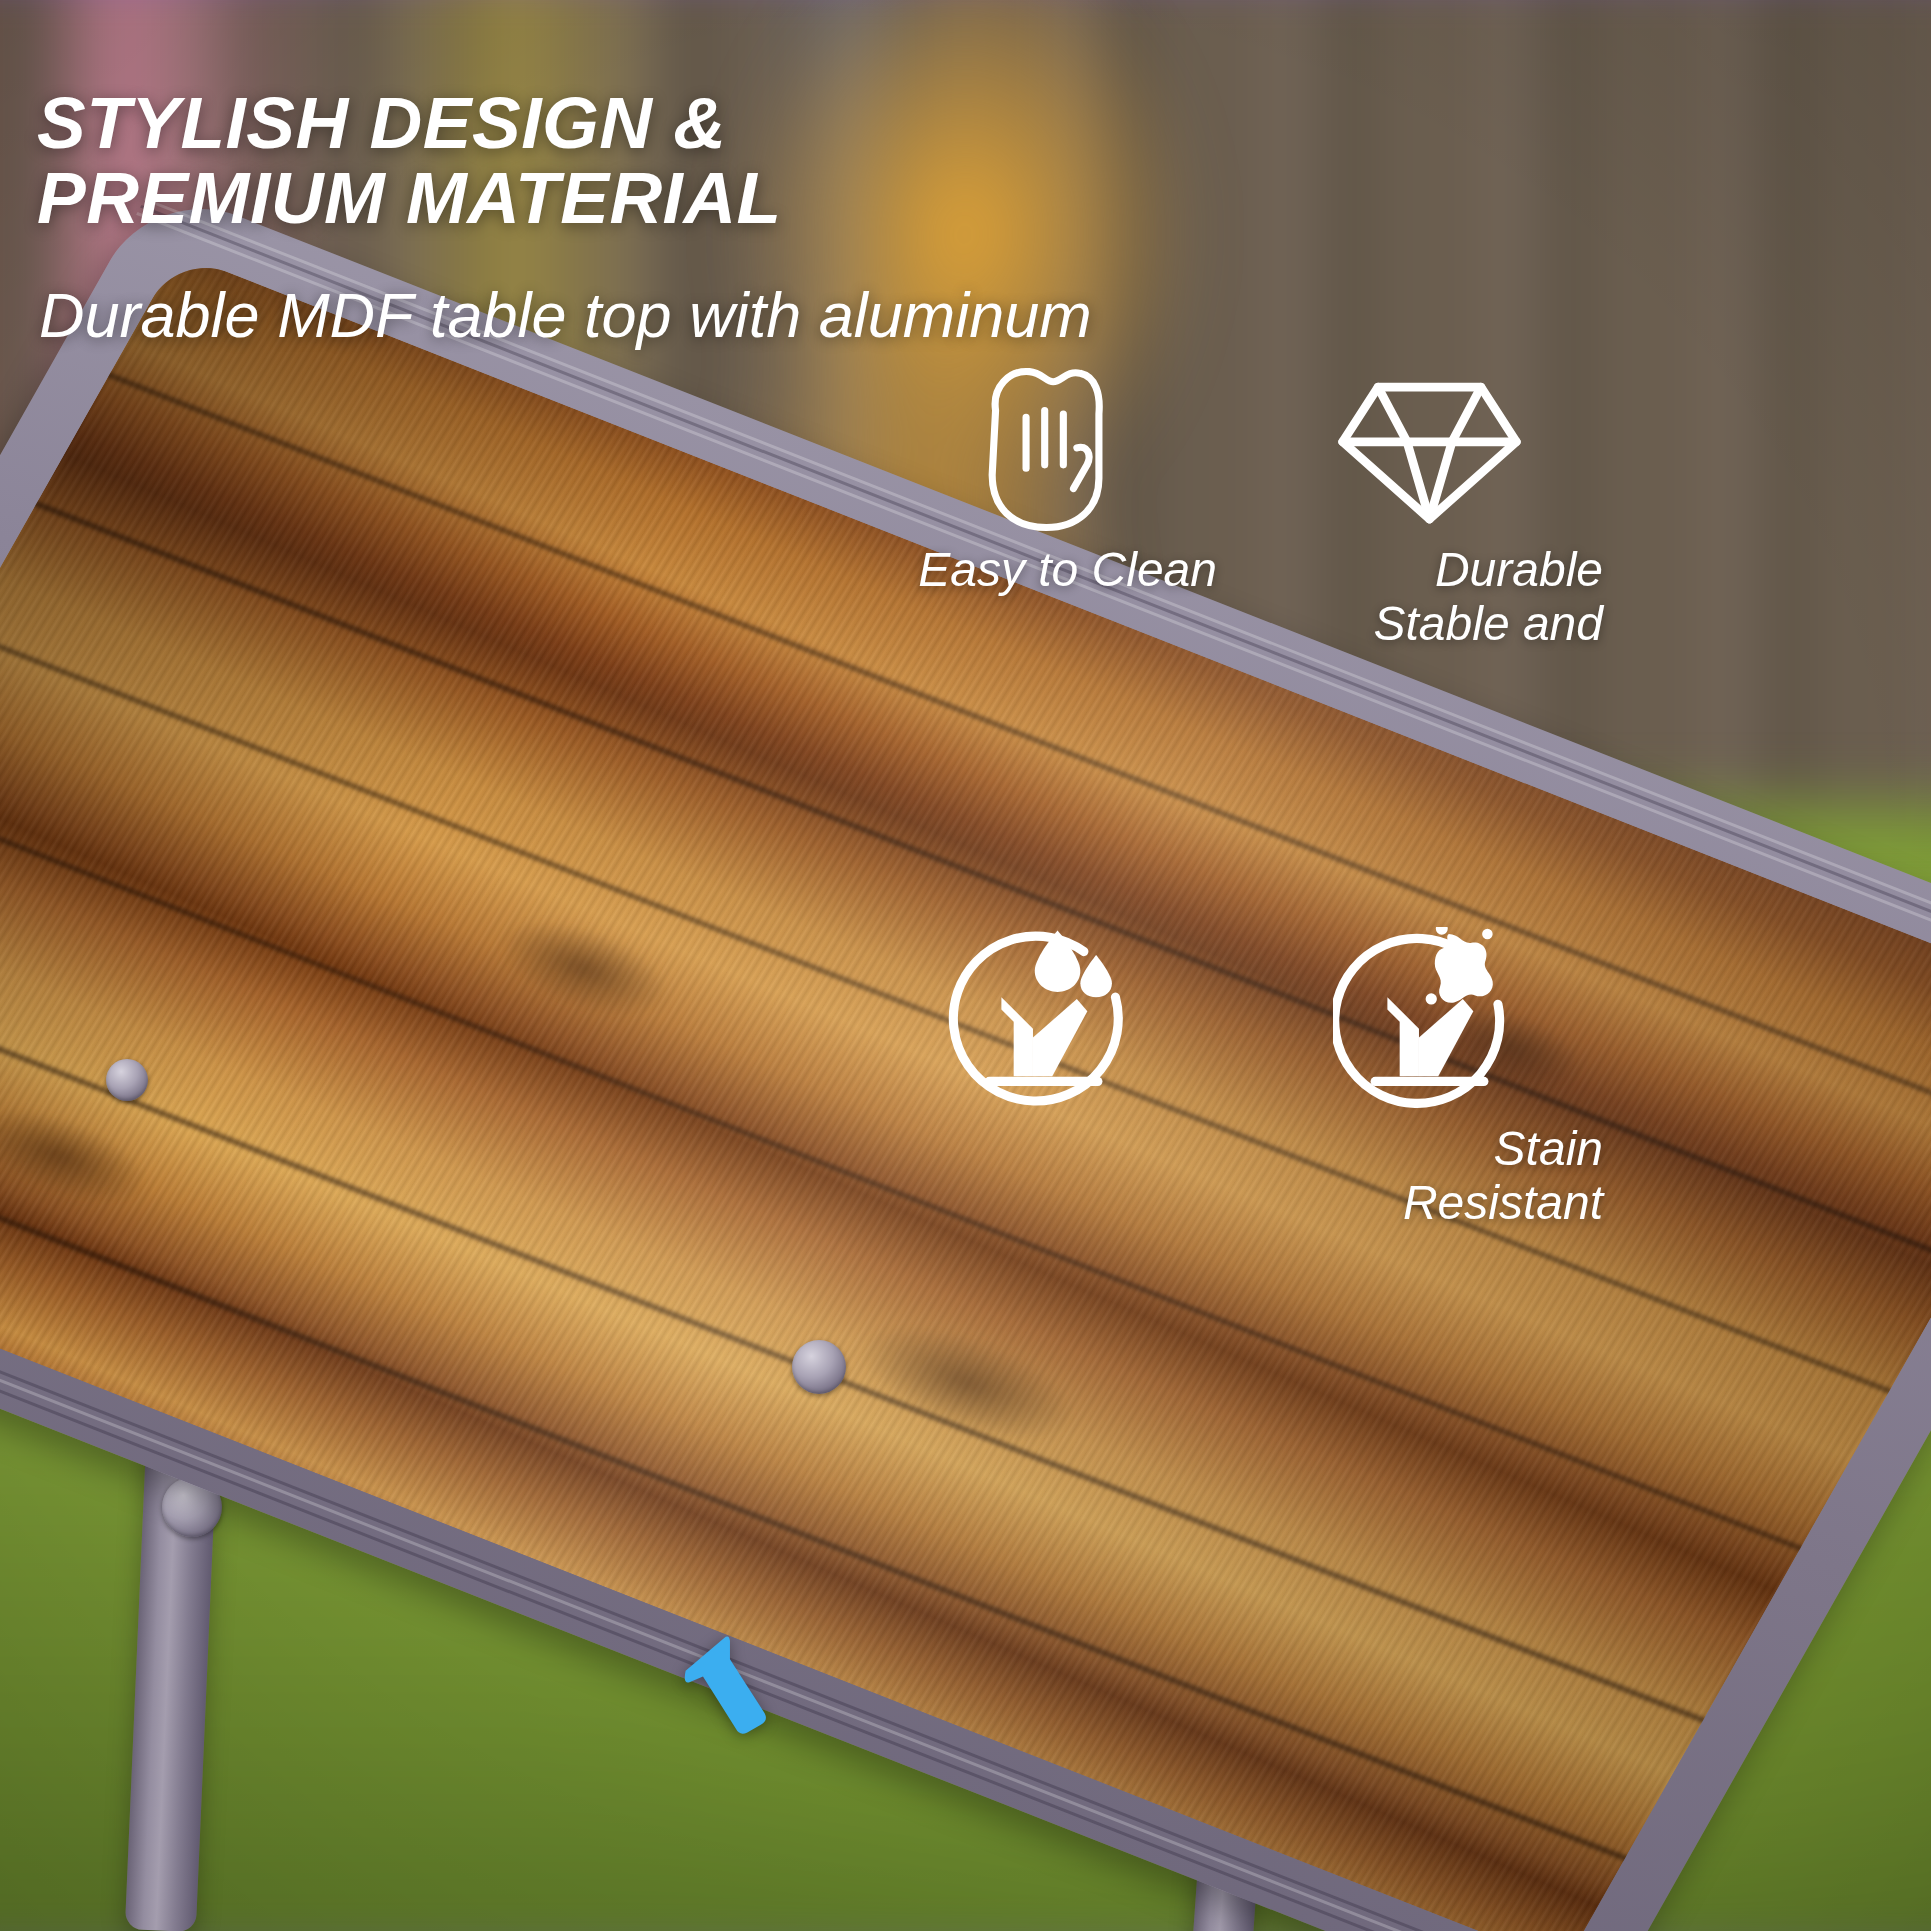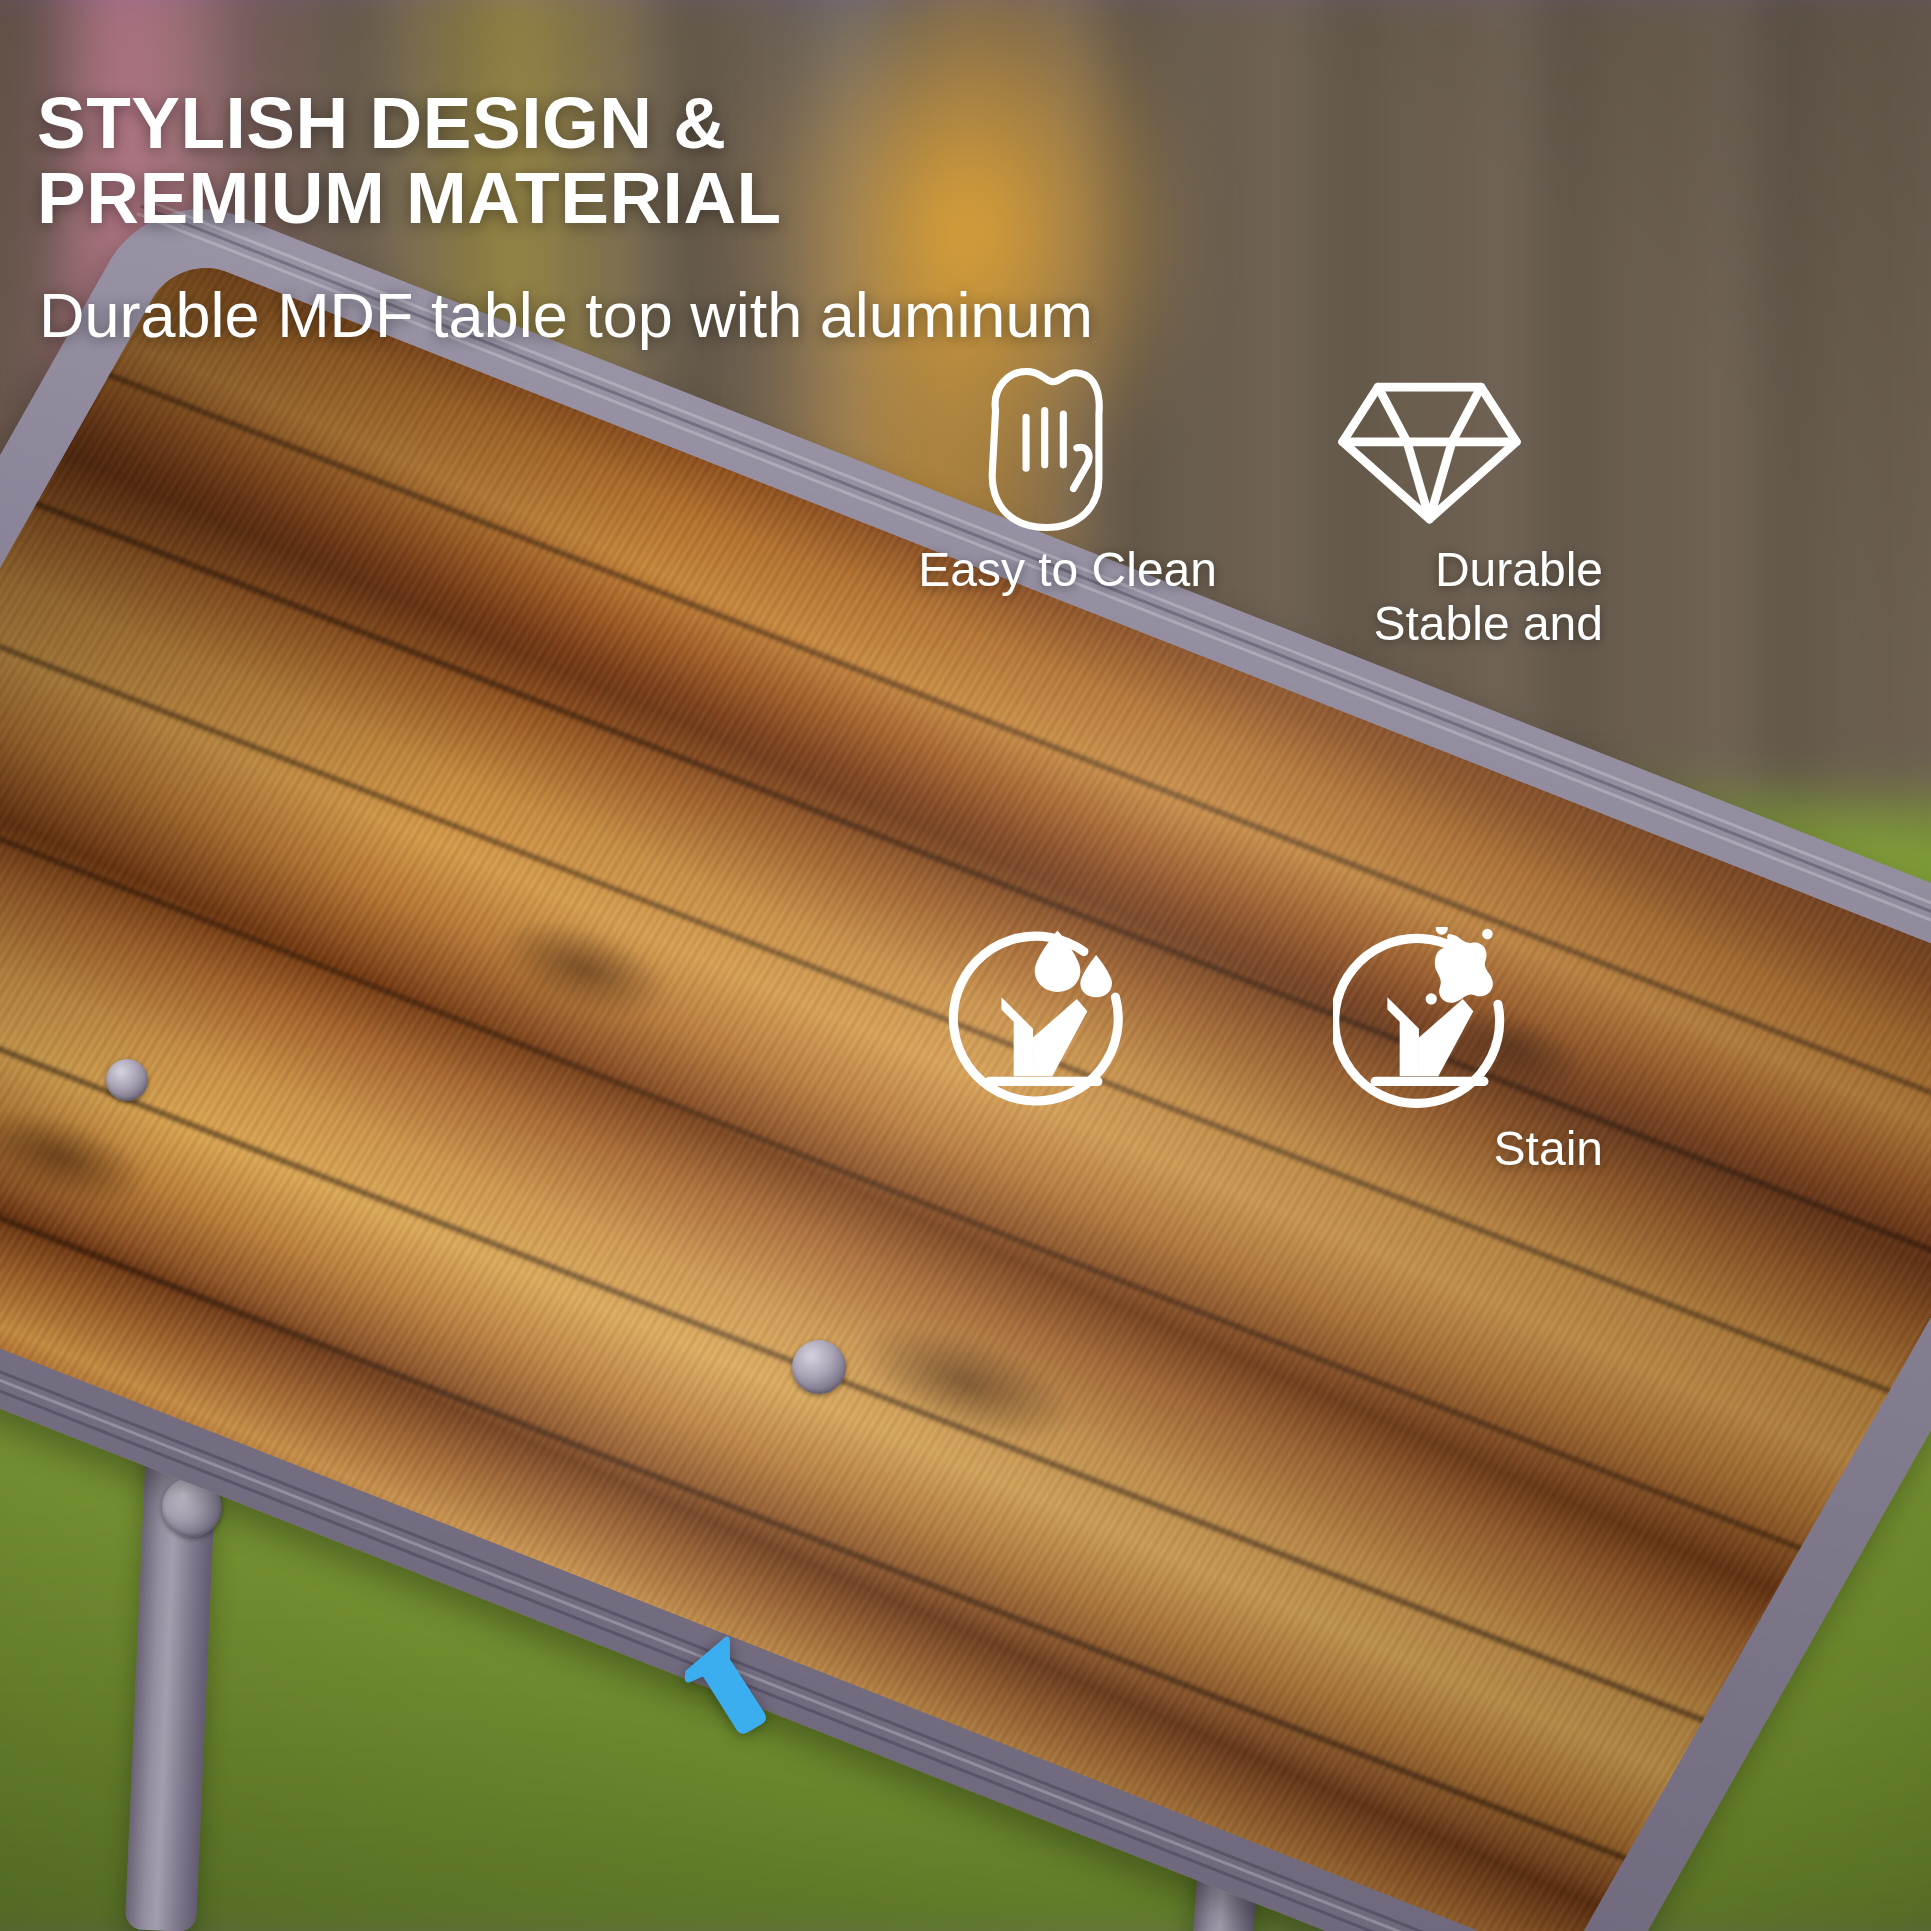--- a/index.html
+++ b/index.html
@@ -4,20 +4,21 @@
 <title>Product Feature Banner</title>
 <style>
   html,body{margin:0;padding:0;background:#000;}
   body{font-family:"Liberation Sans", sans-serif;}
 
   #stage{
     position:relative;
     width:1931px;height:1931px;
     overflow:hidden;
     background:#8b5cf6;
+    font-style:italic;
   }
 
   
   .bg-layer{position:absolute;inset:0;}
 
   
   .bg-fence{
     height:47%;
     background:
       linear-gradient(90deg,
@@ -310,20 +311,21 @@
                  C92 37 86 41 81 39 C76 37 74 42 69 43 C63 44 59 39 61 34
                  C63 29 58 26 58 21 C58 15 61 11 66 12 C66 9 64 5 66 4 Z" fill="#ffffff"></path>
         <circle cx="62" cy="1" r="3.4" fill="#ffffff"></circle>
         <circle cx="88" cy="4" r="3.0" fill="#ffffff"></circle>
         <circle cx="56" cy="41" r="3.2" fill="#ffffff"></circle>
         <circle cx="71" cy="50" r="4.0" fill="#ffffff"></circle>
       </svg>
     </div>
     <div class="flabel">
       <div>Stain</div>
+      <div>Resistant</div>
     </div>
   </div>
 
   <div id="cursor-arrow">
     <svg width="106" height="116" viewBox="0 0 110 120" fill="none">
       <path d="M10 40 L50 6 Q55 2 56 9 L56 28 L92 84 Q96 92 88 96 L74 104 Q66 108 62 100
                L28 46 L14 52 Q7 54 10 40 Z" fill="#3baef0"></path>
     </svg>
   </div>
 

